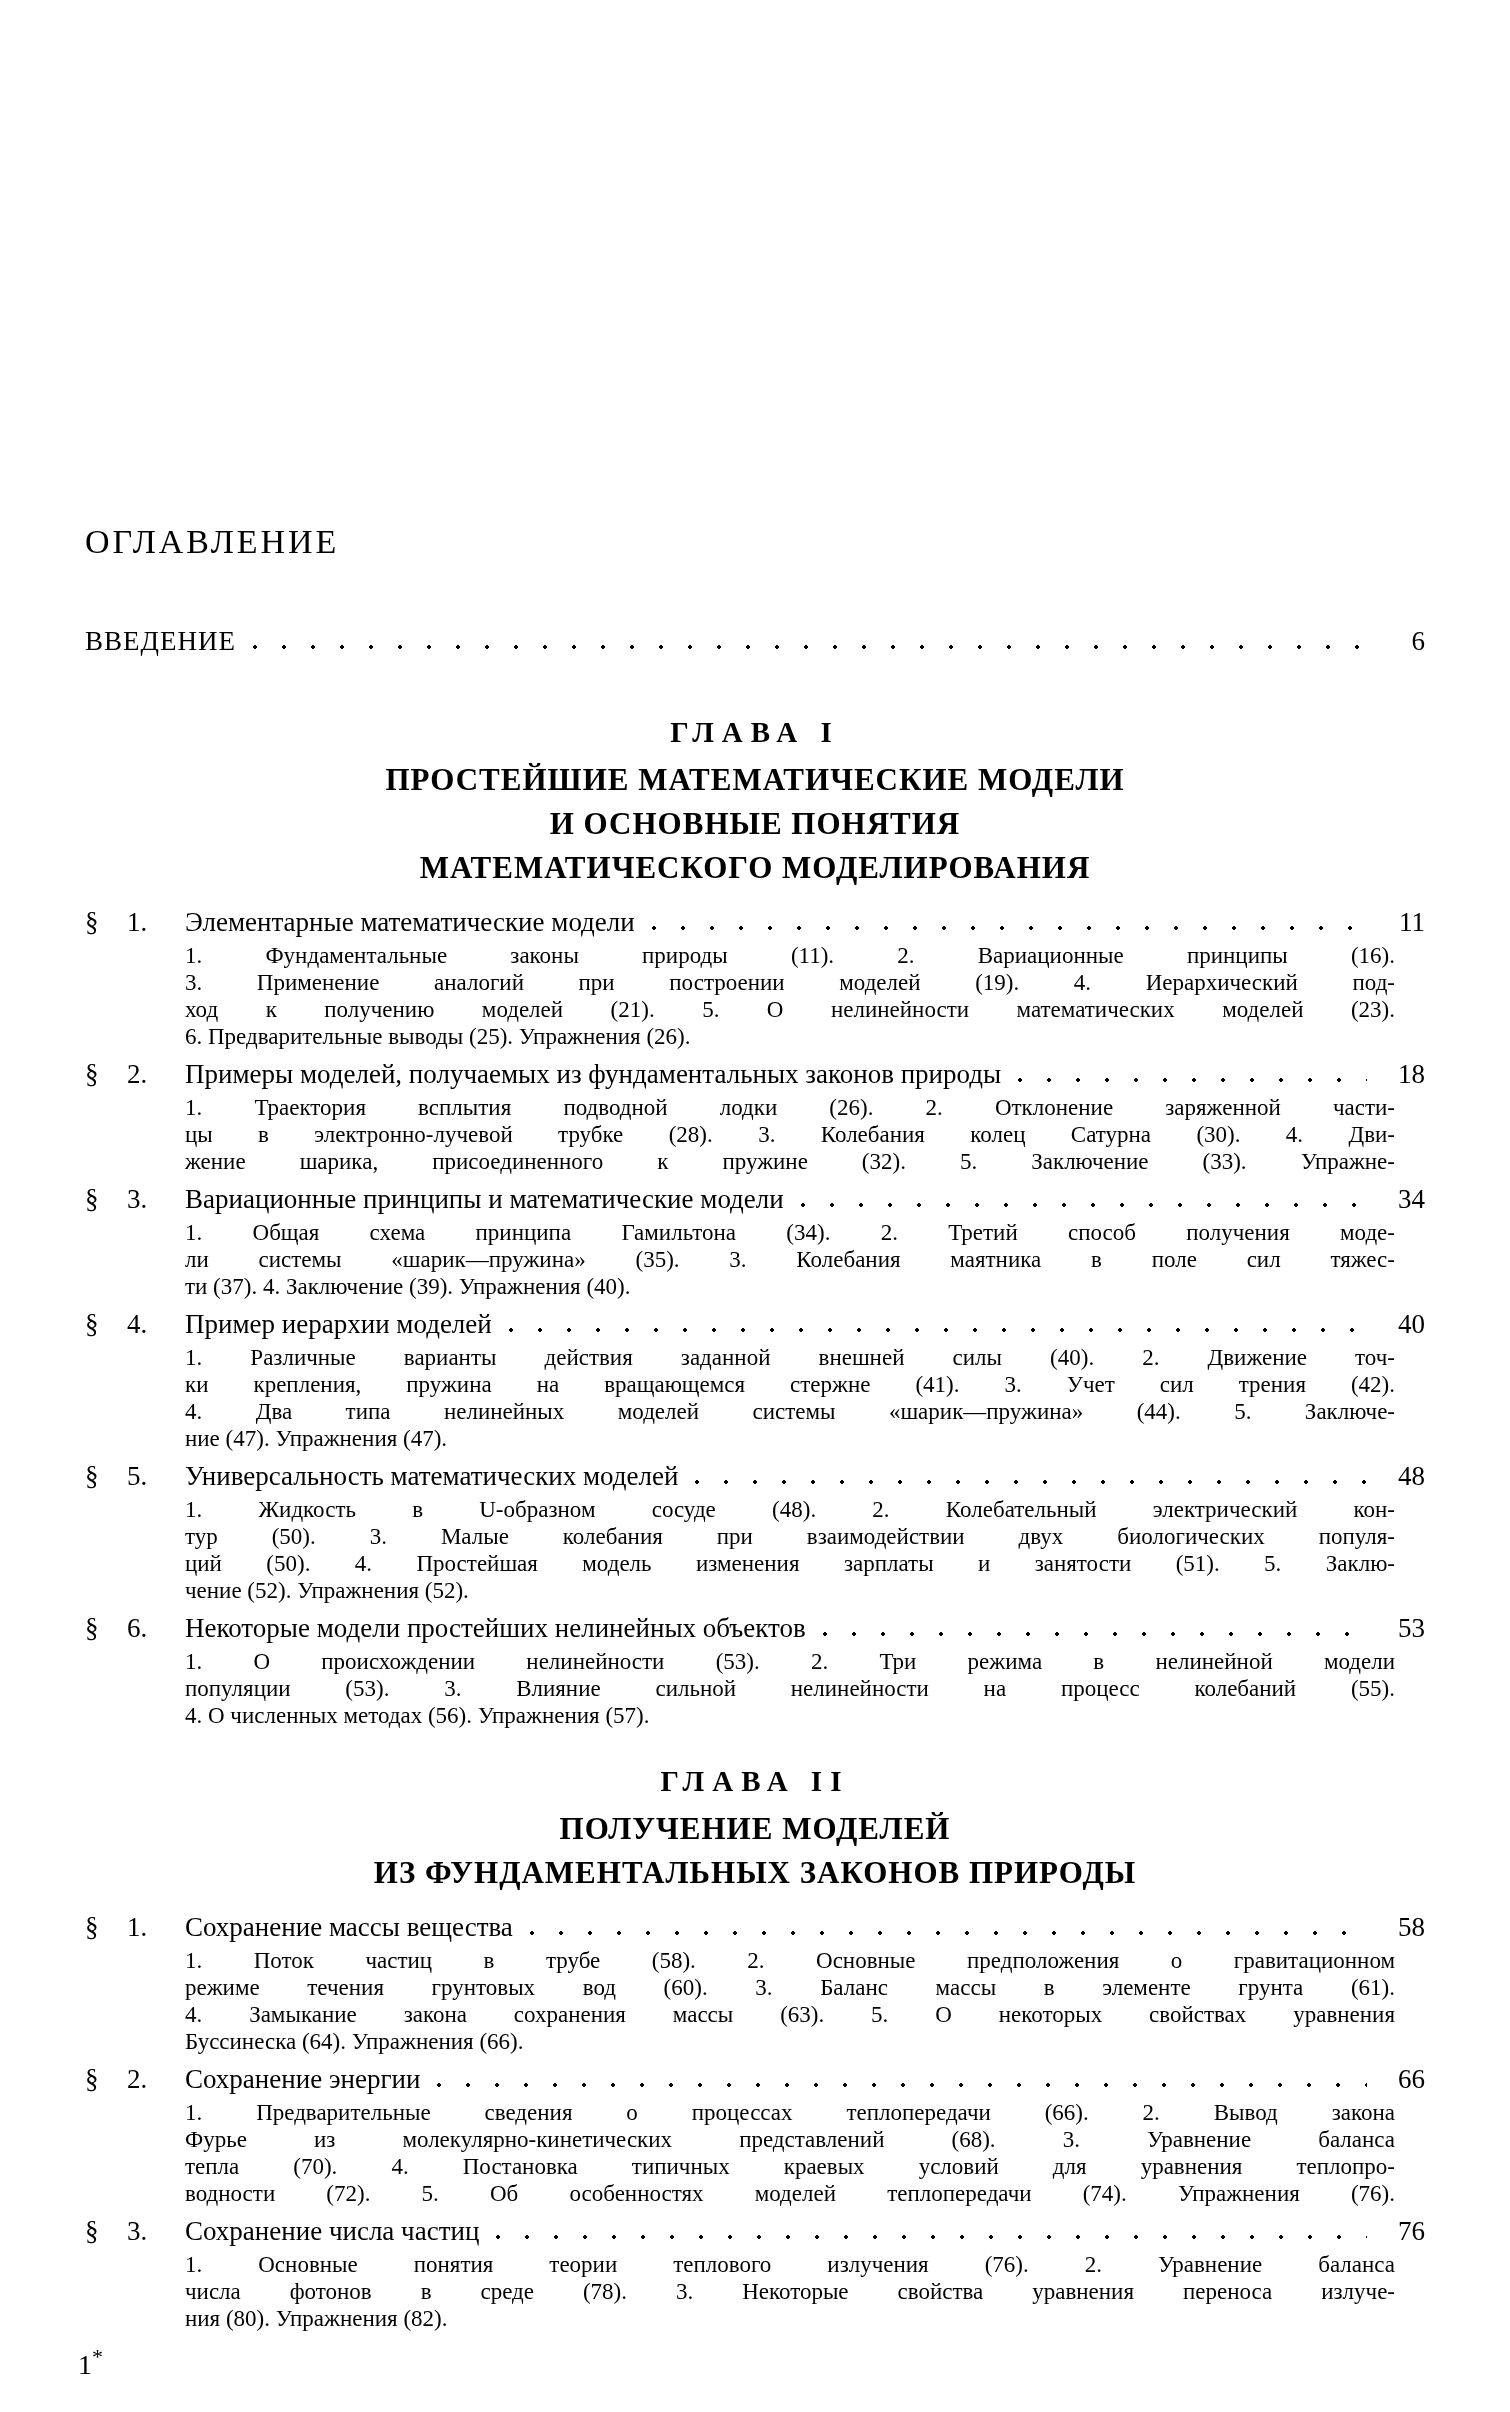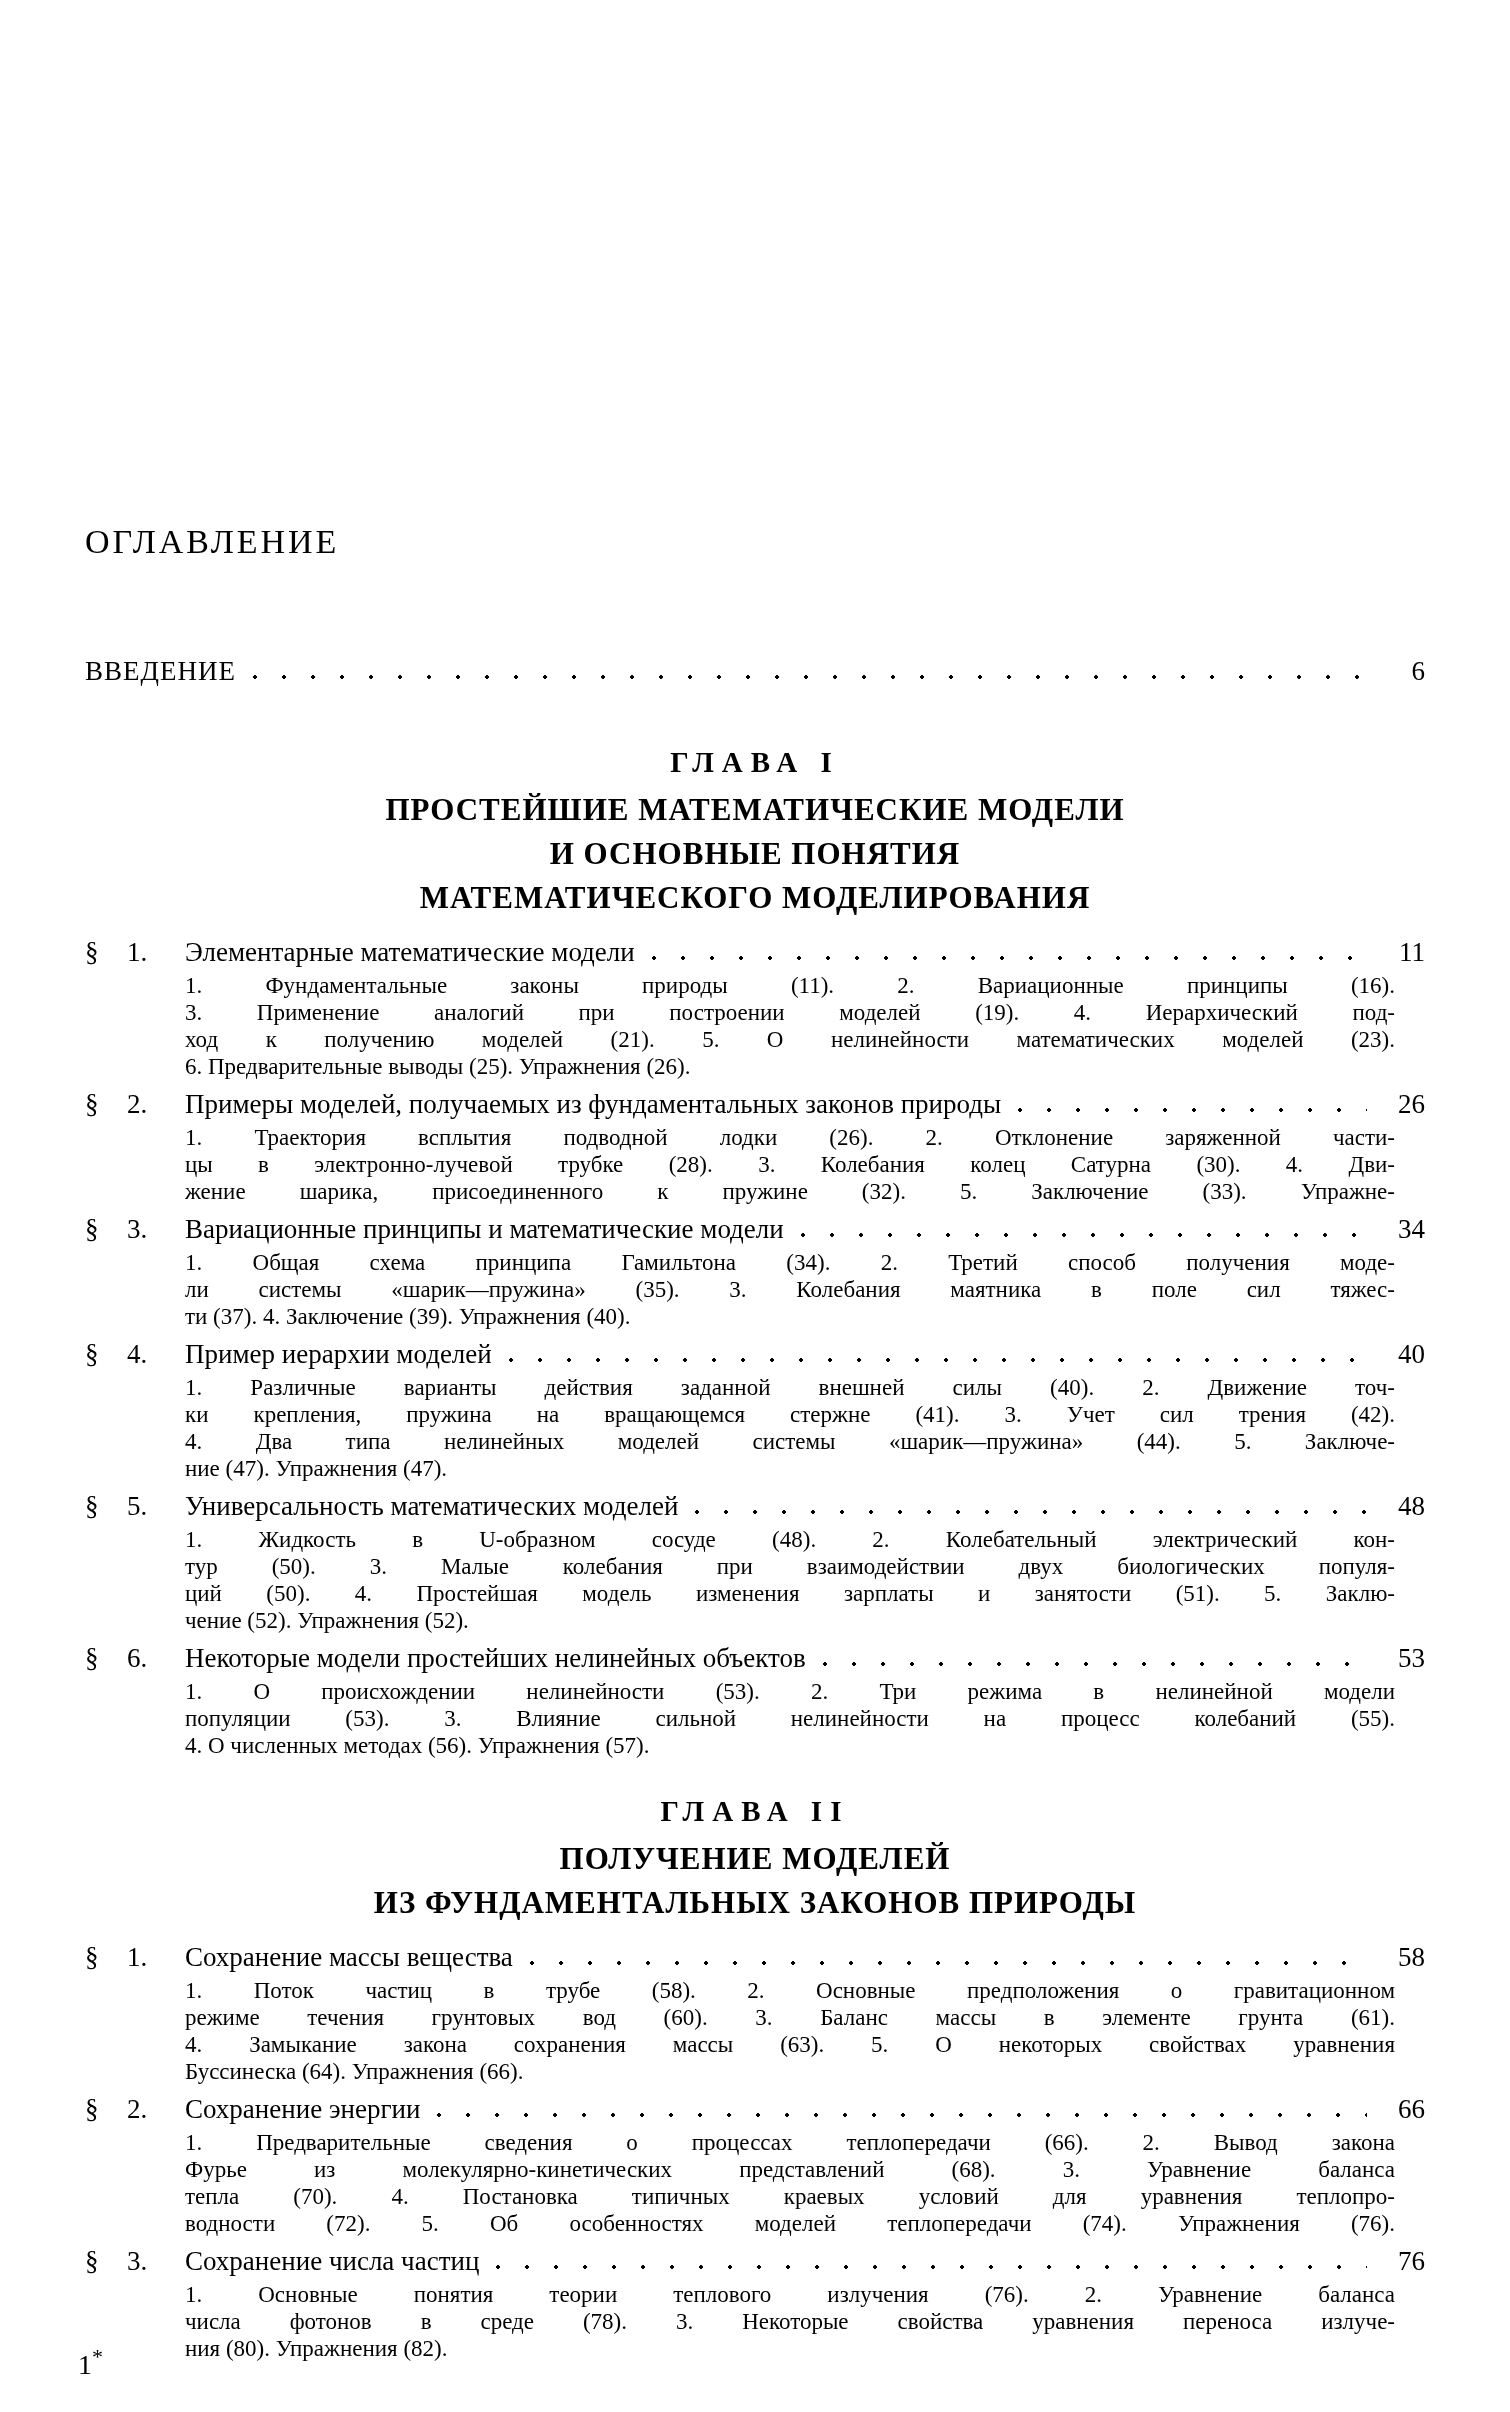--- a/index.html
+++ b/index.html
@@ -22,21 +22,21 @@
     font-weight: normal;
     letter-spacing: 3px;
     line-height: 36px;
   }
   .row {
     display: flex;
     align-items: baseline;
     line-height: 34px;
   }
   .intro-row {
-    margin-top: 94px;
+    margin-top: 64px;
     font-size: 27px;
   }
   .intro-label { white-space: nowrap; letter-spacing: 1px; }
   .leader {
     flex: 1 1 auto;
     min-width: 0;
     height: 6px;
     margin: 0 10px 0 16px;
     background: radial-gradient(circle 2px at 3px 3px, #000 98%, rgba(0,0,0,0)) repeat-x;
     background-size: 29px 6px;
@@ -127,21 +127,21 @@
           <div class="dl last">6. Предварительные выводы (25). Упражнения (26).</div>
         </div>
       </div>
 
       <div class="sec">
         <div class="row sec-row">
           <span class="mark">§</span>
           <span class="num">2.</span>
           <span class="stitle">Примеры моделей, получаемых из фундаментальных законов природы</span>
           <span class="leader"></span>
-          <span class="pageno">26</span>
+          <span class="pageno">18</span>
         </div>
         <div class="details">
           <div class="dl j">1. Траектория всплытия подводной лодки (26). 2. Отклонение заряженной части-</div>
           <div class="dl j">цы в электронно-лучевой трубке (28). 3. Колебания колец Сатурна (30). 4. Дви-</div>
           <div class="dl j">жение шарика, присоединенного к пружине (32). 5. Заключение (33). Упражне-</div>
         </div>
       </div>
 
       <div class="sec">
         <div class="row sec-row">

